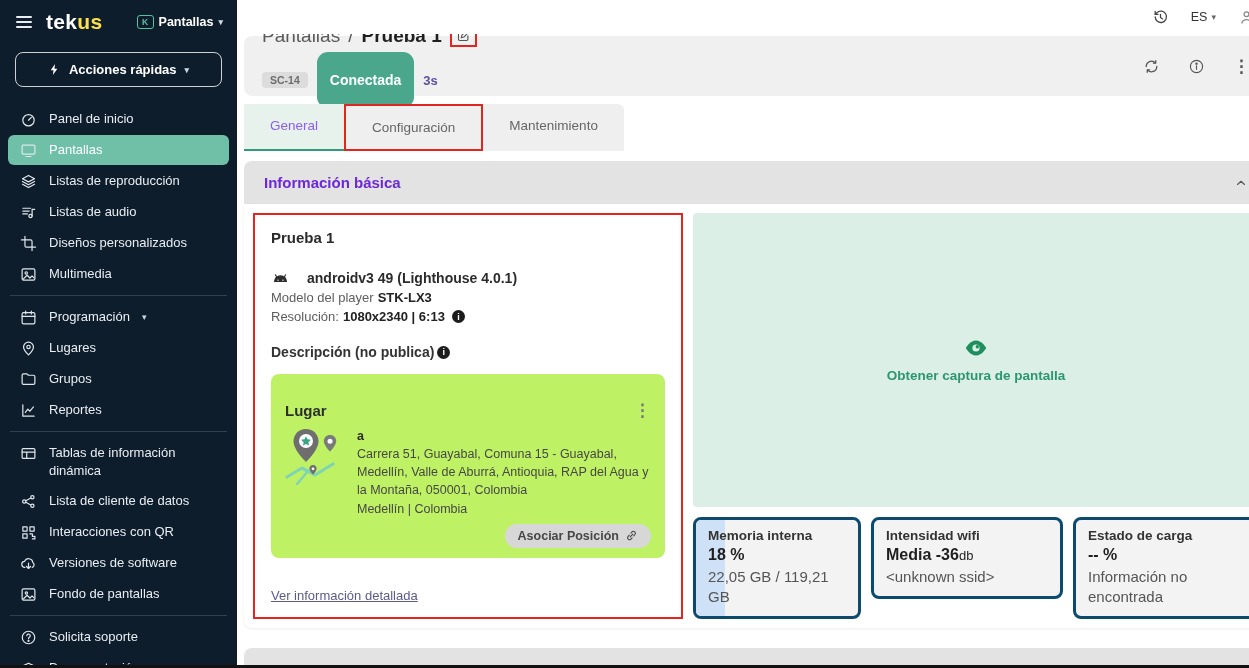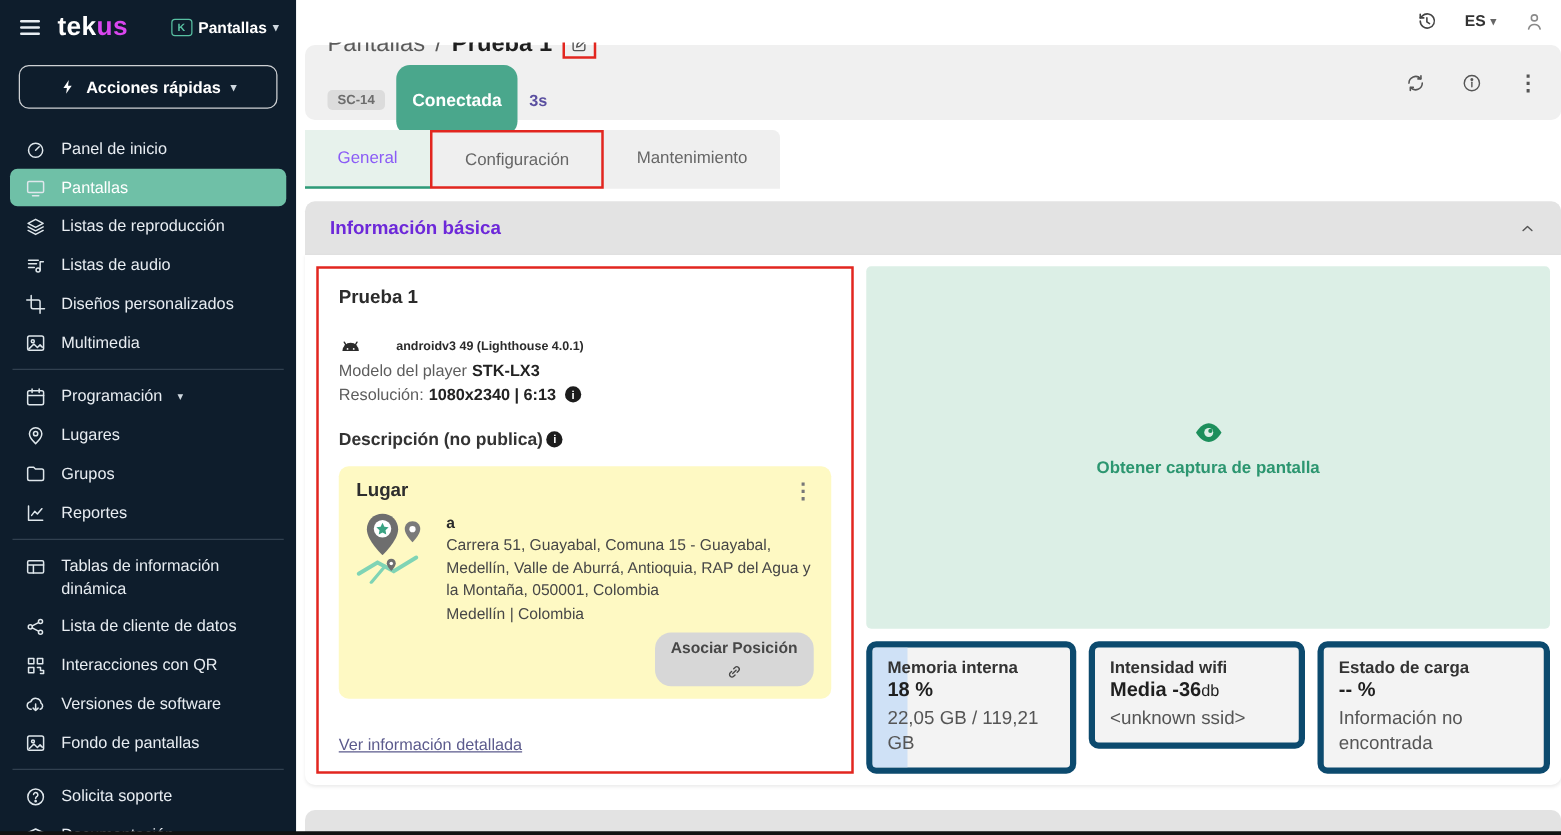--- a/index.html
+++ b/index.html
@@ -7,40 +7,40 @@
   body { font-family:"Liberation Sans", sans-serif; }
   .app { position:relative; width:1249px; height:668px; display:flex; overflow:hidden; background:#fff; }
 
   
   .sidebar { width:237px; background:#0e1d2c; color:#e8edf2; flex:none; display:flex; flex-direction:column; overflow:hidden; }
   .sb-top { display:flex; align-items:center; gap:12px; padding:10px 14px 6px 14px; }
   .hamburger { background:none; border:none; cursor:pointer; display:flex; flex-direction:column; gap:3px; padding:2px; }
   .hamburger span { width:16px; height:2px; background:#e8edf2; border-radius:1px; }
   .logo { font-size:21px; font-weight:bold; letter-spacing:.3px; cursor:pointer; }
   .logo .l1 { color:#fff; }
-  .logo .l2 { color:#d946ef; }
+  .logo .l2 { color:#fde047; }
   .ctx { margin-left:auto; display:flex; align-items:center; gap:5px; font-size:12.5px; font-weight:bold; color:#fff; cursor:pointer; }
   .ctx-icon { width:17px; height:14px; border:1.5px solid #58c0a2; border-radius:3px; display:flex; align-items:center; justify-content:center; }
   .ctx-icon .k { color:#58c0a2; font-size:8.5px; font-weight:bold; line-height:1; }
   .caret { font-size:9px; color:#cfd8df; }
   .quick { margin:12px 15px 16px; padding:9px 10px; background:transparent; color:#fff; border:1px solid rgba(255,255,255,.8); border-radius:8px; font-size:13px; font-weight:bold; font-family:inherit; display:flex; align-items:center; justify-content:center; gap:8px; cursor:pointer; }
   .quick svg { width:13px; height:13px; }
   .side-nav { flex:1; padding:0 0 4px; }
   .side-item { display:flex; align-items:flex-start; gap:12px; padding:6px 12px; margin:1px 8px; border-radius:6px; font-size:13px; line-height:1.35; cursor:pointer; color:#e8edf2; }
   .side-item .s-icon { flex:none; width:17px; height:17px; margin-top:1px; color:#dfe7ec; }
   .side-item .s-icon svg { width:100%; height:100%; }
   .side-item.active { background:#6fc0a7; color:#fff; }
   .side-item .s-caret { font-size:9px; margin-top:3px; color:#cfd8df; }
   .side-divider { height:1px; background:#31404f; margin:6px 10px; }
 
   
   .main { flex:1; display:flex; flex-direction:column; position:relative; background:#fff; }
   .topbar { height:34px; display:flex; align-items:center; justify-content:flex-end; gap:22px; padding-right:22px; color:#444; }
   .topbar svg { width:17px; height:17px; }
-  .tb-btn { display:flex; align-items:center; gap:4px; cursor:pointer; font-size:12.5px; font-weight:bold; color:#333; }
+  .tb-btn { display:flex; align-items:center; gap:4px; cursor:pointer; font-size:12.5px; font-weight:normal; color:#333; }
   .content { flex:1; padding:2px 9px 0 7px; overflow:hidden; }
 
   .header-panel { background:#f0f0f0; border-radius:8px; height:60px; display:flex; align-items:center; justify-content:space-between; padding:8px 18px; }
   .crumb-row { display:flex; align-items:center; gap:8px; font-size:19px; color:#5a5a5a; }
   .crumb-title { font-weight:bold; color:#1f1f1f; }
   .red-box-icon { border:2px solid #e2261f; padding:2px 4px; display:flex; align-items:center; cursor:pointer; color:#555; }
   .red-box-icon svg { width:15px; height:15px; }
   .badge-row { display:flex; align-items:center; gap:9px; margin-top:5px;text-align:right; }
   .badge-code { background:#dcdcdc; color:#6d6d6d; font-size:10.5px; font-weight:bold; padding:2px 8px; border-radius:4px; }
   .badge-status { background:#4aa78c; color:#fff; font-size:14px; font-weight:bold; padding:20px 13px; border-radius:11px; }
@@ -56,49 +56,49 @@
 
   .section { margin-top:10px; }
   .section-header { background:#e3e3e3; border-radius:8px 8px 0 0; padding:13px 20px; display:flex; align-items:center; justify-content:space-between; }
   .section-title { font-size:15px; font-weight:bold; color:#6d28d9; }
   .section-header svg { width:14px; height:14px; color:#555; cursor:pointer; }
   .section-body { background:#fff; border-radius:0 0 8px 8px; box-shadow:0 1px 3px rgba(0,0,0,.08); padding:9px; display:flex; gap:10px; height:424px; }
 
   
   .device-panel { width:430px; flex:none; border:2px solid #e2261f; padding:14px 16px; display:flex; flex-direction:column; }
   .device-name { font-size:15px; font-weight:bold; color:#2b2b2b; }
-  .os-row { display:flex; align-items:center; gap:27px; margin-top:24px; font-size:10px; font-weight:bold; color:#2b2b2b; }
+  .os-row { display:flex; align-items:center; gap:17px; margin-top:24px; font-size:14px; font-weight:bold; color:#2b2b2b; }
   .os-row svg { width:19px; height:15px; }
   .kv { font-size:13px; color:#5d5d5d; margin-top:4px; display:flex; align-items:center; gap:4px; }
   .kv b { color:#222; }
   .info-dot { display:inline-flex; width:13px; height:13px; border-radius:50%; background:#1c1c1c; color:#fff; font-size:9px; font-weight:bold; align-items:center; justify-content:center; margin-left:3px; cursor:pointer; font-style:normal; }
   .desc-label { margin-top:20px; font-size:14px; font-weight:bold; color:#333; display:flex; align-items:center; }
   .desc-value { font-size:13px; color:#5d5d5d; margin-top:4px; }
 
-  .place-card { background:#fef9c3; border-radius:8px; margin-top:14px; padding:11px 14px 10px; }
+  .place-card { background:#bef264; border-radius:8px; margin-top:14px; padding:28px 14px 10px; }
   .place-head { display:flex; justify-content:space-between; align-items:flex-start; }
   .place-title { font-size:15px; font-weight:bold; color:#2e2e2e; }
   .place-row { display:flex; gap:12px; margin-top:8px; }
   .place-illu { flex:none; width:60px; height:58px; }
   .place-text { font-size:12.5px; color:#474747; line-height:1.45; }
   .place-name { font-weight:bold; color:#2b2b2b; }
   .place-foot { display:flex; justify-content:flex-end; margin-top:6px; }
-  .assoc-btn { background:#d7d7d7; border:none; border-radius:13px; padding:5px 13px; font-size:12.5px; font-weight:bold; color:#474747; font-family:inherit; display:flex; align-items:center; gap:6px; cursor:pointer;flex-direction:column; }
+  .assoc-btn { background:#d7d7d7; border:none; border-radius:13px; padding:5px 13px; font-size:12.5px; font-weight:bold; color:#474747; font-family:inherit; display:flex; align-items:center; gap:6px; cursor:pointer; }
   .assoc-btn svg { width:13px; height:13px; }
   .detail-link { margin-top:auto; font-size:13px; color:#5b5a8c; text-decoration:underline; cursor:pointer; align-self:flex-start; }
 
   
   .right-col { flex:1; display:flex; flex-direction:column; gap:10px; }
   .shot-area { height:296px; background:#dcefe6; border-radius:4px; display:flex; flex-direction:column; align-items:center; justify-content:center; gap:8px; cursor:pointer;font-weight:bold; }
   .shot-area svg { width:30px; height:24px; }
   .shot-label { font-size:13.5px; color:#2c9670; }
   .stats-row { display:flex; gap:10px; align-items:flex-start; }
-  .stat-card { position:relative; background:#f3f3f3; border:5px solid #0c4a6e; border-radius:8px; padding:8px 12px 9px; overflow:hidden; }
+  .stat-card { position:relative; background:#f3f3f3; border:3px solid #0c4a6e; border-radius:8px; padding:8px 12px 9px; overflow:hidden; }
   .stat-card.c1 { width:168px; }
-  .stat-card.c2 { width:173px; }
+  .stat-card.c2 { width:192px; }
   .stat-card.c3 { width:186px; }
   .stat-fill { position:absolute; left:0; top:0; bottom:0; background:#cfe1f6; }
   .stat-inner { position:relative; }
   .stat-title { font-size:13.5px; font-weight:bold; color:#333; }
   .stat-value { font-size:16px; font-weight:bold; color:#1f1f1f; margin-top:3px; }
   .stat-value .unit { font-size:13px; font-weight:normal; }
   .stat-detail { font-size:15px; color:#555; margin-top:3px; line-height:1.35; }
 
   .next-section { margin-top:20px; height:30px; background:#e3e3e3; border-radius:8px; }
   .window-edge { position:absolute; left:0; right:0; bottom:0; height:3px; background:#121212; }

